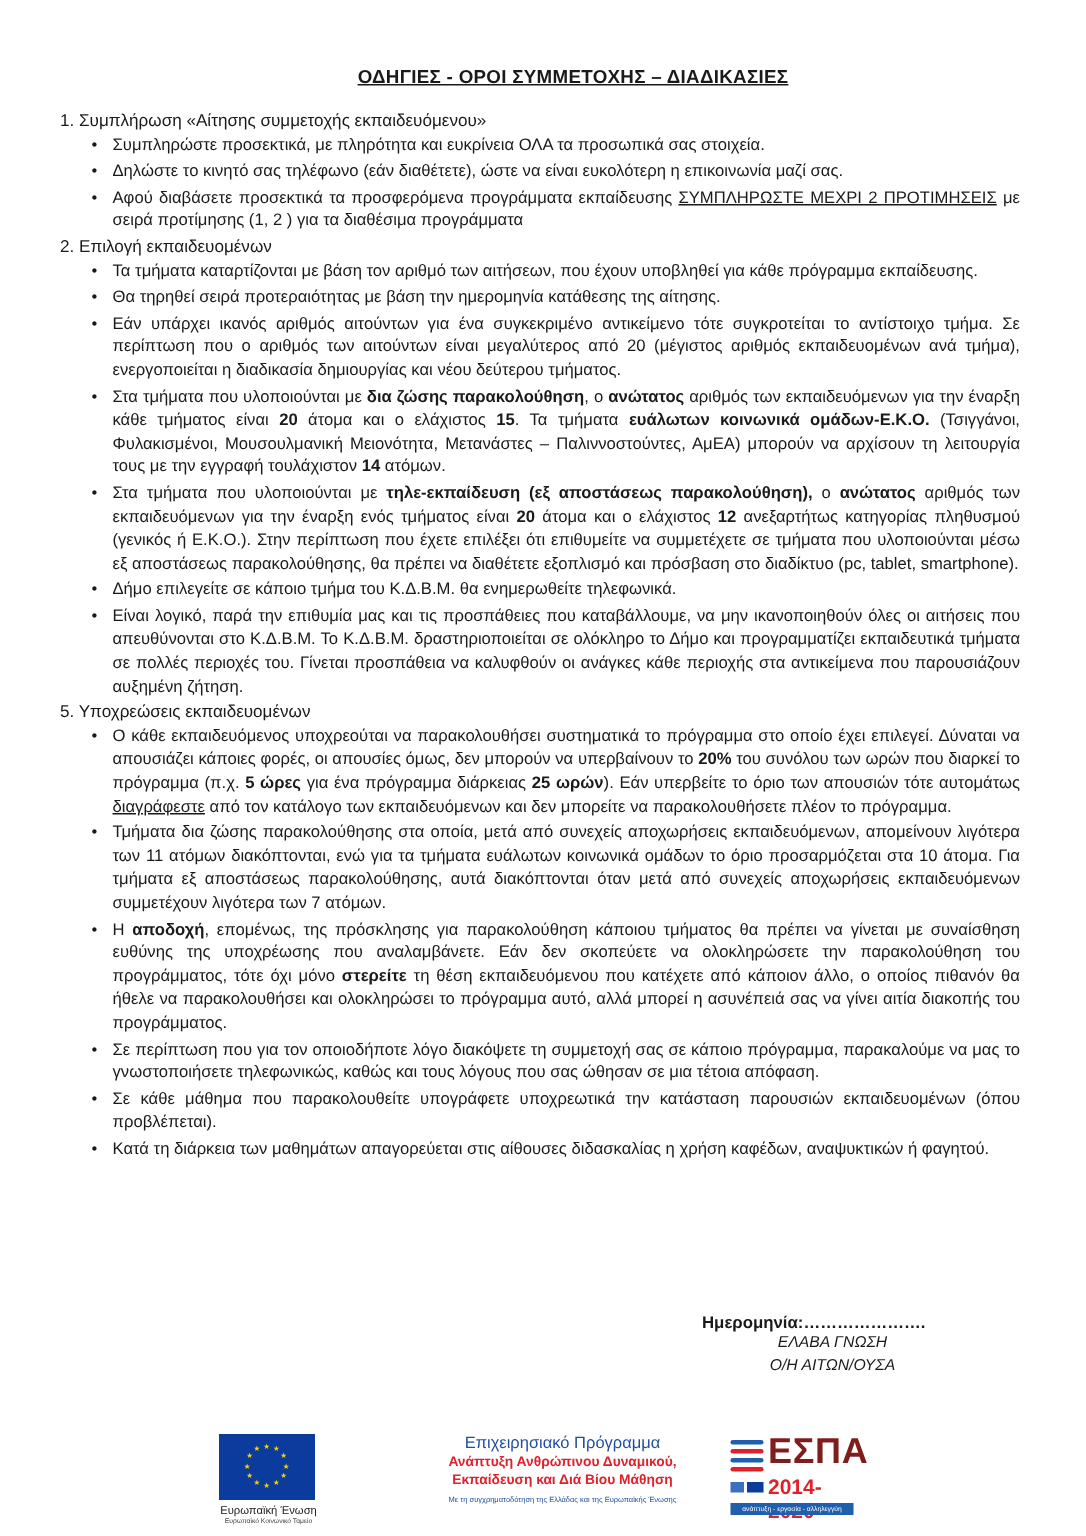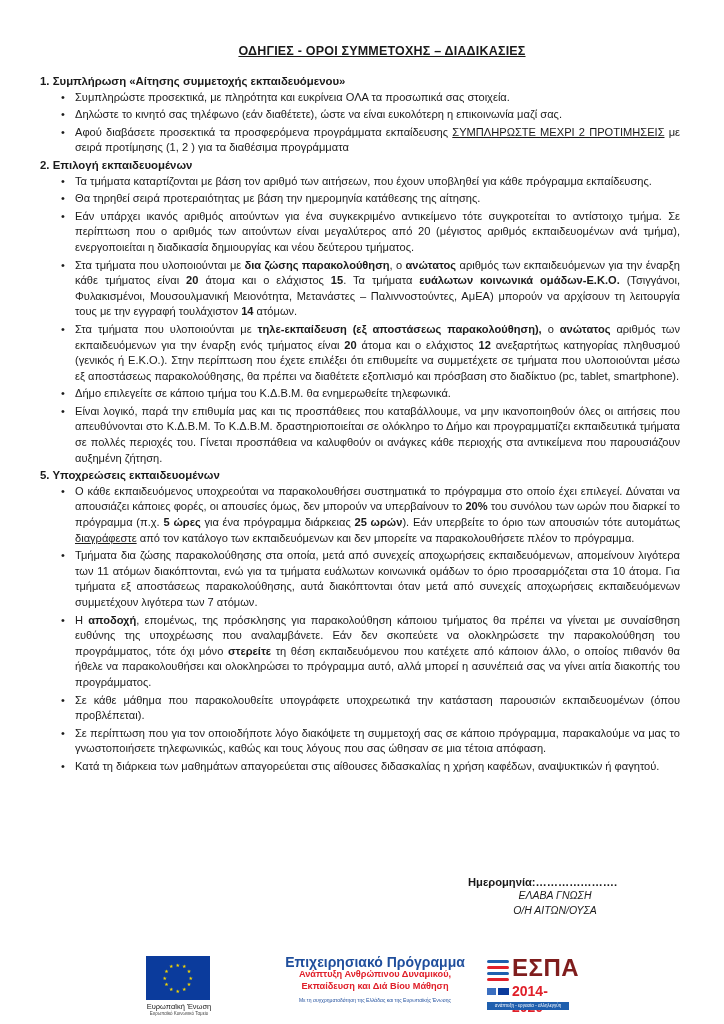--- a/index.html
+++ b/index.html
@@ -3,37 +3,37 @@
 <meta charset="utf-8">
 <style>
   html, body { margin: 0; padding: 0; background: #ffffff; }
   body { width: 724px; height: 1024px; position: relative; overflow: hidden;
          font-family: "Liberation Sans", sans-serif; color: #1a1a1a; }
   .page { position: absolute; left: 0; top: 0; width: 724px; height: 1024px; }
   .title { position: absolute; top: 44px; left: 0; width: 724px; text-align: center;
            font-size: 12.5px; font-weight: bold; text-decoration: underline; letter-spacing: 0.2px; margin-left: 20px; }
   .content { position: absolute; top: 74px; left: 40px; width: 640px;
              font-size: 11.1px; line-height: 15.6px; }
-  .section-heading { font-weight: bold; font-size: 11.4px; margin: 0; }
+  .section-heading { font-weight: normal; font-size: 11.4px; margin: 0; }
   ul { margin: 0; padding: 0 0 0 35px; list-style: none; }
   li { position: relative; text-align: justify; margin: 0 0 2px 0; padding-left: 0; }
   li::before { content: "\2022"; position: absolute; left: -14px; top: 0; font-size: 11px; }
   b { font-weight: bold; }
   u { text-decoration: underline; }
   .sig { position: absolute; left: 436px; top: 876px; width: 190px; font-size: 11.2px; text-align: center; margin-left: 24px; }
   .sig .date { font-weight: bold; text-align: left; padding-left: 8px; }
   .sig .it { font-style: italic; font-size: 10.5px; line-height: 15px; }
   .logos { position: absolute; top: 950px; left: 140px; width: 480px; height: 70px; }
   .eu { position: absolute; left: 6px; top: 6px; width: 66px; }
   .eu-flag { width: 64px; height: 44px; background: #0b3b9c; position: relative; }
   .eu-flag span { position: absolute; color: #f4d400; font-size: 5px; line-height: 5px; }
   .eu-label { font-size: 7.5px; text-align: center; margin-top: 2px; color: #222; white-space: nowrap; }
   .eu-sub { font-size: 4.5px; text-align: center; color: #444; white-space: nowrap; }
   .op { position: absolute; left: 110px; top: 6px; width: 250px; text-align: center; }
-  .op .l1 { color: #1f4e9c; font-weight: bold; font-size: 14px; line-height: 12px; }
+  .op .l1 { color: #1f4e9c; font-weight: normal; font-size: 11px; line-height: 12px; }
   .op .l2 { color: #e0202a; font-weight: bold; font-size: 9.2px; line-height: 12px; }
   .op .l3 { font-size: 5px; color: #1f4e9c; margin-top: 5px; }
   .espa { position: absolute; left: 345px; top: 6px; width: 90px; }
   .espa-waves { position: absolute; left: 2px; top: 4px; width: 22px; height: 24px; }
   .espa-waves div { height: 3px; margin-bottom: 3px; border-radius: 2px; }
   .espa-word { position: absolute; left: 27px; top: -2px; color: #7f1d1d; font-weight: bold; font-size: 24px; letter-spacing: 0.5px; }
   .espa-flags { position: absolute; left: 2px; top: 32px; width: 22px; height: 8px; }
   .espa-years { position: absolute; left: 27px; top: 27px; color: #e0202a; font-weight: bold; font-size: 14px; }
   .espa-bar { position: absolute; left: 2px; top: 46px; width: 82px; height: 8px; background: #1f5fae; color: #fff;
               font-size: 4.5px; line-height: 8px; text-align: center; white-space: nowrap; }
@@ -59,22 +59,22 @@
         <li><span>Στα τμήματα που υλοποιούνται με </span><b>δια ζώσης παρακολούθηση</b><span>, ο </span><b>ανώτατος</b><span> αριθμός των εκπαιδευόμενων για την έναρξη κάθε τμήματος είναι </span><b>20</b><span> άτομα και ο ελάχιστος </span><b>15</b><span>. Τα τμήματα </span><b>ευάλωτων κοινωνικά ομάδων-Ε.Κ.Ο.</b><span> (Τσιγγάνοι, Φυλακισμένοι, Μουσουλμανική Μειονότητα, Μετανάστες – Παλιννοστούντες, ΑμΕΑ) μπορούν να αρχίσουν τη λειτουργία τους με την εγγραφή τουλάχιστον </span><b>14</b><span> ατόμων.</span></li>
         <li><span>Στα τμήματα που υλοποιούνται με </span><b>τηλε-εκπαίδευση (εξ αποστάσεως παρακολούθηση),</b><span> ο </span><b>ανώτατος</b><span> αριθμός των εκπαιδευόμενων για την έναρξη ενός τμήματος είναι </span><b>20</b><span>  άτομα και ο ελάχιστος </span><b>12</b><span> ανεξαρτήτως κατηγορίας πληθυσμού (γενικός ή Ε.Κ.Ο.). Στην περίπτωση που έχετε επιλέξει ότι επιθυμείτε να συμμετέχετε σε τμήματα που υλοποιούνται μέσω εξ αποστάσεως παρακολούθησης, θα πρέπει να διαθέτετε εξοπλισμό και πρόσβαση στο διαδίκτυο (pc, tablet, smartphone).</span></li>
         <li><span>Δήμο επιλεγείτε σε κάποιο τμήμα του Κ.Δ.Β.Μ. θα ενημερωθείτε τηλεφωνικά.</span></li>
         <li><span>Είναι λογικό, παρά την επιθυμία μας και τις προσπάθειες που καταβάλλουμε, να μην ικανοποιηθούν όλες οι αιτήσεις που απευθύνονται στο Κ.Δ.Β.Μ. Το Κ.Δ.Β.Μ. δραστηριοποιείται σε ολόκληρο το Δήμο και προγραμματίζει εκπαιδευτικά τμήματα σε πολλές περιοχές του. Γίνεται προσπάθεια να καλυφθούν οι ανάγκες κάθε περιοχής στα αντικείμενα που παρουσιάζουν αυξημένη ζήτηση.</span></li>
       </ul>
       <div class="section-heading">5. Υποχρεώσεις εκπαιδευομένων</div>
       <ul>
         <li><span>Ο κάθε εκπαιδευόμενος υποχρεούται να παρακολουθήσει συστηματικά το πρόγραμμα στο οποίο έχει επιλεγεί. Δύναται να απουσιάζει κάποιες φορές, οι απουσίες όμως, δεν μπορούν να υπερβαίνουν το </span><b>20%</b><span> του συνόλου των ωρών που διαρκεί το πρόγραμμα (π.χ. </span><b>5 ώρες</b><span> για ένα πρόγραμμα διάρκειας </span><b>25 ωρών</b><span>). Εάν υπερβείτε το όριο των απουσιών τότε αυτομάτως </span><u>διαγράφεστε</u><span> από τον κατάλογο των εκπαιδευόμενων και δεν μπορείτε να παρακολουθήσετε πλέον το πρόγραμμα.</span></li>
         <li><span>Τμήματα δια ζώσης παρακολούθησης στα οποία, μετά από συνεχείς αποχωρήσεις εκπαιδευόμενων, απομείνουν λιγότερα των 11 ατόμων διακόπτονται, ενώ για τα τμήματα ευάλωτων κοινωνικά ομάδων το όριο προσαρμόζεται στα 10 άτομα. Για τμήματα εξ αποστάσεως παρακολούθησης, αυτά διακόπτονται όταν μετά από συνεχείς αποχωρήσεις εκπαιδευόμενων συμμετέχουν λιγότερα των 7 ατόμων.</span></li>
         <li><span>Η </span><b>αποδοχή</b><span>, επομένως, της πρόσκλησης για παρακολούθηση κάποιου τμήματος θα πρέπει να γίνεται με συναίσθηση ευθύνης της υποχρέωσης που αναλαμβάνετε. Εάν δεν σκοπεύετε να ολοκληρώσετε την παρακολούθηση του προγράμματος, τότε όχι μόνο </span><b>στερείτε</b><span> τη θέση εκπαιδευόμενου που κατέχετε από κάποιον άλλο, ο οποίος πιθανόν θα ήθελε να παρακολουθήσει και ολοκληρώσει το πρόγραμμα αυτό, αλλά μπορεί η ασυνέπειά σας να γίνει αιτία διακοπής του προγράμματος.</span></li>
+        <li><span>Σε περίπτωση που για τον οποιοδήποτε λόγο διακόψετε τη συμμετοχή σας σε κάποιο πρόγραμμα, παρακαλούμε να μας το γνωστοποιήσετε τηλεφωνικώς, καθώς και τους λόγους που σας ώθησαν σε μια τέτοια απόφαση.</span></li>
         <li><span>Σε κάθε μάθημα που παρακολουθείτε υπογράφετε υποχρεωτικά την κατάσταση παρουσιών εκπαιδευομένων (όπου προβλέπεται).</span></li>
-        <li><span>Σε περίπτωση που για τον οποιοδήποτε λόγο διακόψετε τη συμμετοχή σας σε κάποιο πρόγραμμα, παρακαλούμε να μας το γνωστοποιήσετε τηλεφωνικώς, καθώς και τους λόγους που σας ώθησαν σε μια τέτοια απόφαση.</span></li>
         <li><span>Κατά τη διάρκεια των μαθημάτων απαγορεύεται στις αίθουσες διδασκαλίας η χρήση καφέδων, αναψυκτικών ή φαγητού.</span></li>
       </ul>
     </div>
 
   <div class="sig">
     <div class="date">Ημερομηνία:………………….</div>
     <div class="it">ΕΛΑΒΑ ΓΝΩΣΗ</div>
     <div class="it">Ο/Η ΑΙΤΩΝ/ΟΥΣΑ</div>
   </div>
 

